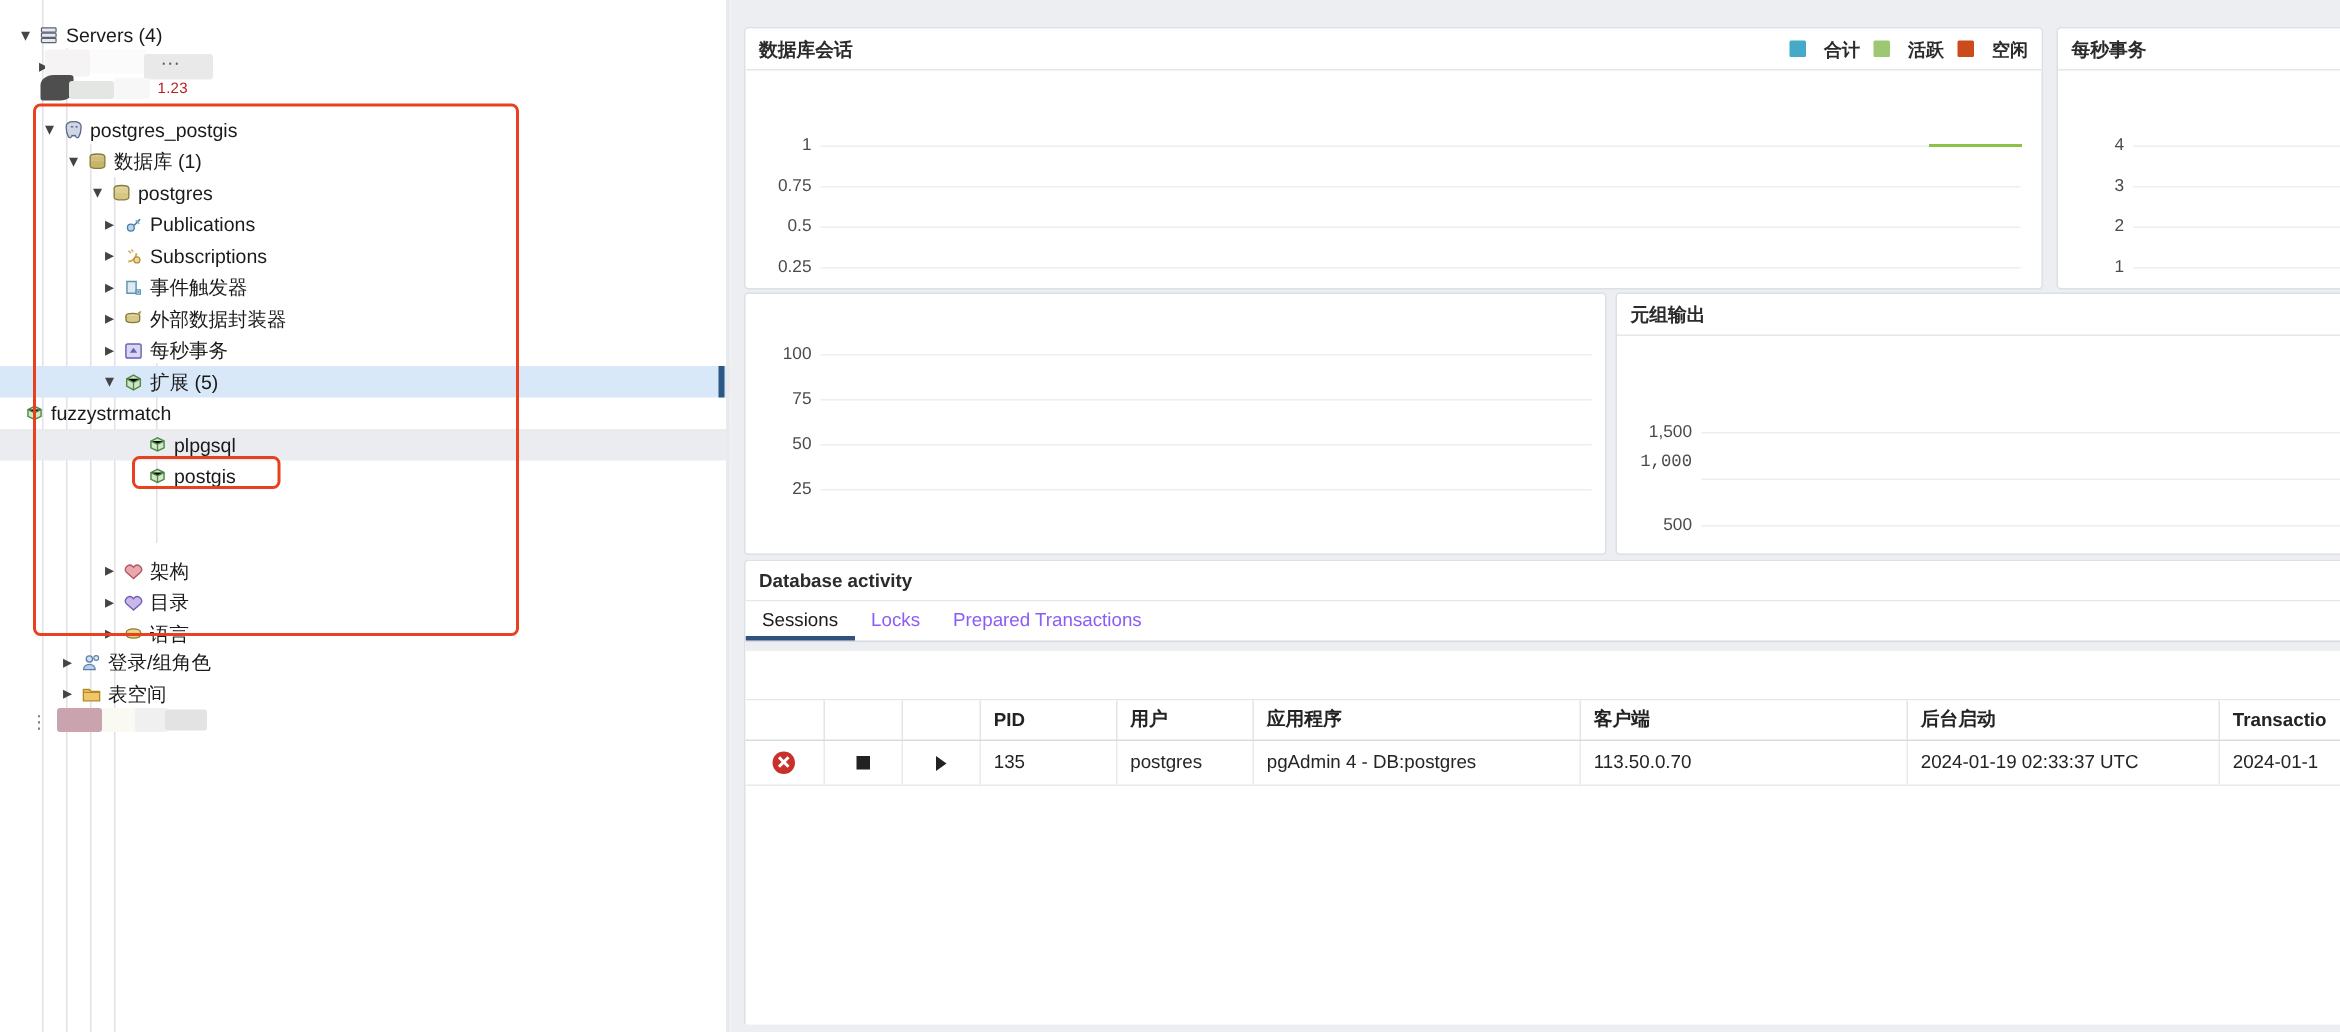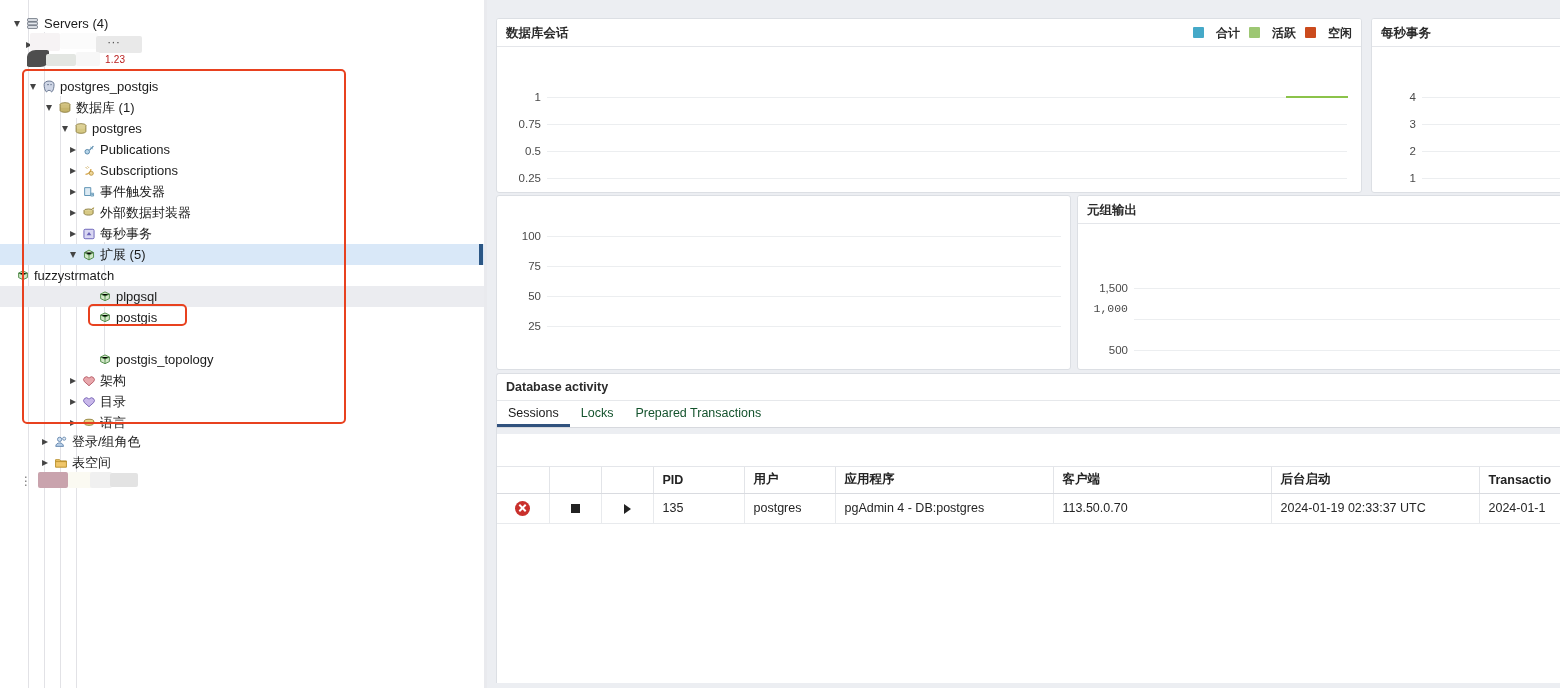--- a/index.html
+++ b/index.html
@@ -110,21 +110,21 @@
     font-weight: bold; font-size: 12.5px; color: #2b2b2b;
     border-bottom: 1px solid #e6e8eb;
   }
   .tabs {
     height: 27px; display: flex; align-items: stretch;
     border-bottom: 1px solid #d7d9de;
     background: #fff;
   }
   .tab {
     padding: 0 11px; line-height: 25px; font-size: 12.5px;
-    color: #14532d; cursor: default; border-bottom: 3px solid transparent;
+    color: #8b5cf6; cursor: default; border-bottom: 3px solid transparent;
   }
   .tab.active { border-bottom-color: #31527e; color: #1a1a1a; }
   .grid-toolbar { height: 33px; background: #fff; border-bottom:1px solid #e4e6ea; }
   .grid-wrap { position: relative; background:#fff; }
   table.grid { border-collapse: collapse; table-layout: fixed; }
   table.grid th {
     font-size: 12.5px; font-weight: bold; color: #232323;
     text-align: left; padding: 0 9px;
     height: 26px;
     border-right: 1px solid #e2e4e8;
@@ -327,30 +327,20 @@
       <span class="ticon">
         <svg width="14" height="14" viewBox="0 0 16 16">
             <path d="M3 4.6 8 2.2l5 2.4v5.2L8 12.2 3 9.8z" fill="#d3e8c9" stroke="#4f8a48" stroke-width="1.1"></path>
             <path d="M3 4.6 8 7l5-2.4M8 7v5.2" stroke="#4f8a48" stroke-width="1"></path>
           </svg>
       </span>
       <span class="tlabel">postgis</span>
     </div>
 
 
-    <div class="tree-row" style="position:absolute; left:0; top:349px; width:487px; padding-left:82px;">
-      <span class="twisty blank">▸</span>
-      <span class="ticon">
-        <svg width="14" height="14" viewBox="0 0 16 16">
-            <path d="M3 4.6 8 2.2l5 2.4v5.2L8 12.2 3 9.8z" fill="#d3e8c9" stroke="#4f8a48" stroke-width="1.1"></path>
-            <path d="M3 4.6 8 7l5-2.4M8 7v5.2" stroke="#4f8a48" stroke-width="1"></path>
-          </svg>
-      </span>
-      <span class="tlabel">postgis_topology</span>
-    </div>
 
     <div class="tree-row" style="position:absolute; left:0; top:370px; width:487px; padding-left:66px;">
       <span class="twisty">▸</span>
       <span class="ticon">
         <svg width="14" height="14" viewBox="0 0 16 16">
             <path d="M8 13.4 2.6 8.6a3.3 3.3 0 0 1 4.7-4.6L8 4.8l.7-.8a3.3 3.3 0 0 1 4.7 4.6z" fill="#e8a8ad" stroke="#b4535e" stroke-width="1"></path>
           </svg>
       </span>
       <span class="tlabel">架构</span>
     </div>

